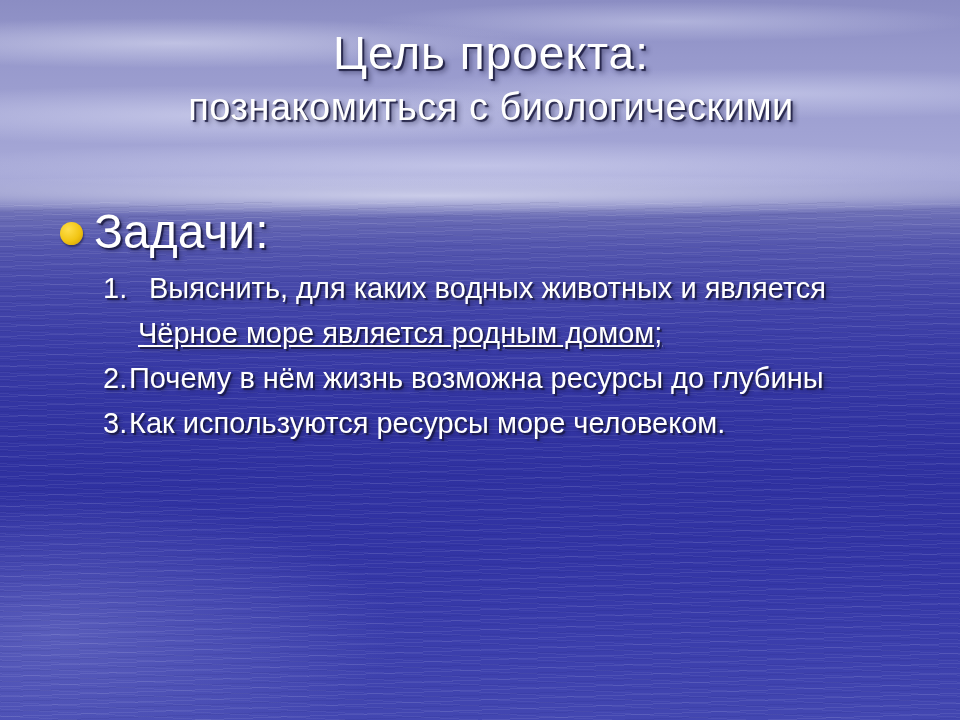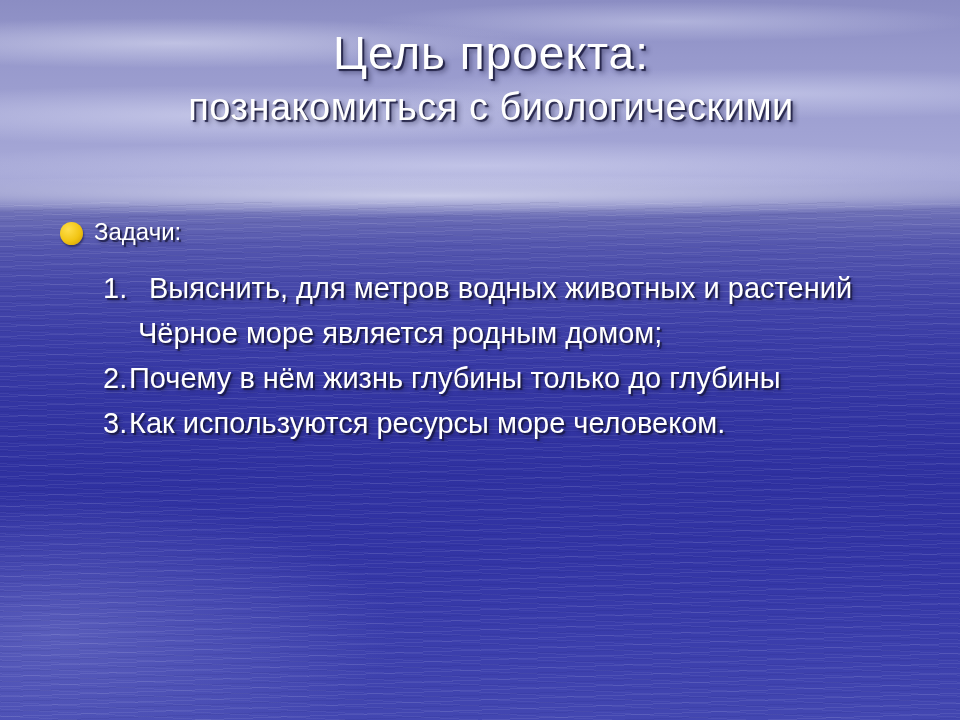--- a/index.html
+++ b/index.html
@@ -93,21 +93,21 @@
   .bullet-dot {
     width: 23px;
     height: 23px;
     border-radius: 50%;
     margin: 2px 11px 0 2px;
     background: radial-gradient(circle at 36% 32%, #ffdf4d 0%, #f2c514 55%, #d9a606 85%, #b98a00 100%);
     box-shadow: 1px 2px 2px rgba(22,22,58,0.55);
     flex: 0 0 auto;
   }
   .bullet-label {
-    font-size: 24px;
+    font-size: 48px;
     line-height: 44px;
   }
 
   .tasks {
     position: absolute;
     left: 45px;
     top: 56px;
     width: 830px;
     font-size: 29px;
     line-height: 45px;
@@ -115,21 +115,21 @@
   .task {
     position: relative;
     padding-left: 26px;
   }
   .task-num {
     position: absolute;
     left: 0;
     top: 0;
   }
   .task--first .task-line--first { padding-left: 20px; }
-  .task-line--cont { padding-left: 9px; }
+  .task-line--cont { padding-left: 9px; text-decoration: underline; }
 </style>
 </head>
 <body>
 
 <div class="slide">
 
   <div class="water-ripples"></div>
 
   <div class="title-block">
     <div class="title-main">Цель проекта:</div>
@@ -142,27 +142,27 @@
 
     <div class="bullet-row">
       <span class="bullet-dot"></span>
       <span class="bullet-label">Задачи:</span>
     </div>
 
     <div class="tasks">
 
       <div class="task task--first">
         <span class="task-num">1.</span>
-        <div class="task-line task-line--first">Выяснить, для метров водных животных и растений</div>
+        <div class="task-line task-line--first">Выяснить, для каких водных животных и является</div>
         <div class="task-line task-line--cont">Чёрное море является родным домом;</div>
       </div>
 
       <div class="task">
         <span class="task-num">2.</span>
-        <div class="task-line">Почему в нём жизнь глубины только до глубины</div>
+        <div class="task-line">Почему в нём жизнь возможна ресурсы до глубины</div>
       </div>
 
       <div class="task">
         <span class="task-num">3.</span>
         <div class="task-line">Как используются ресурсы море человеком.</div>
       </div>
 
     </div>
   </div>
 

